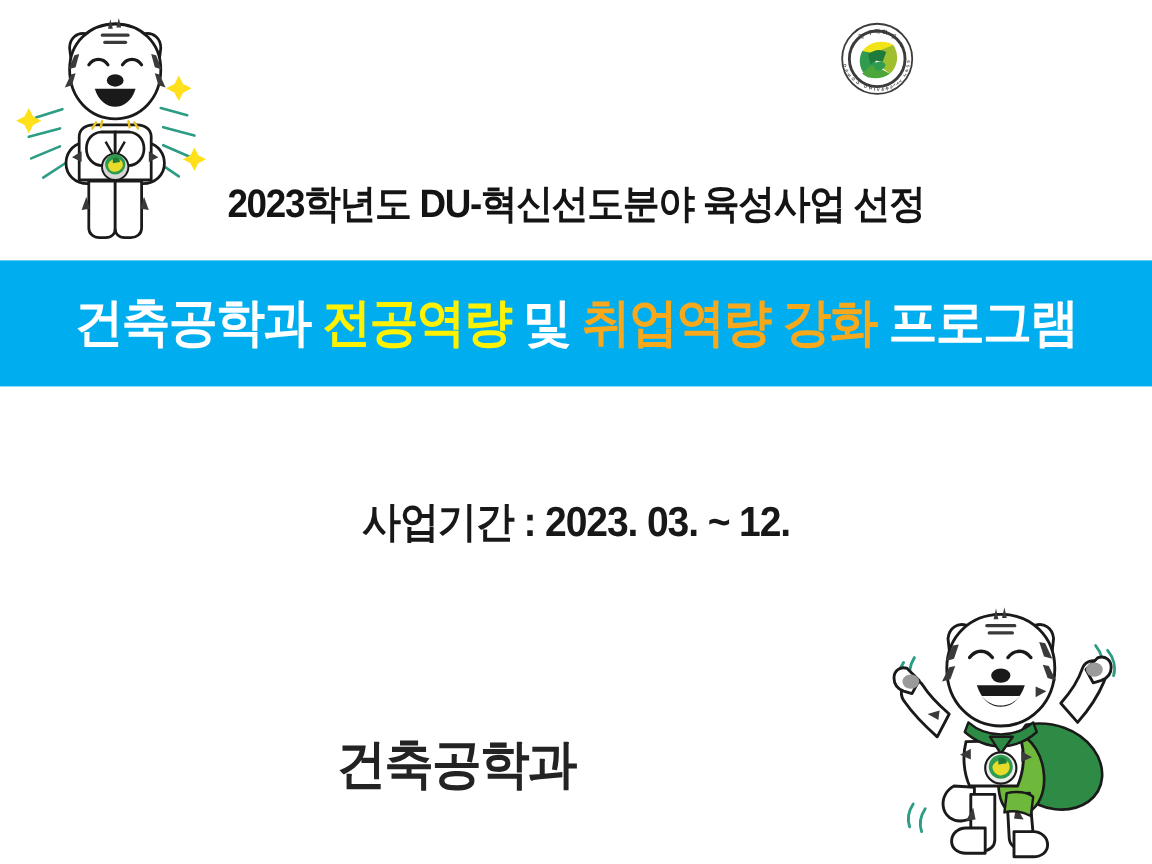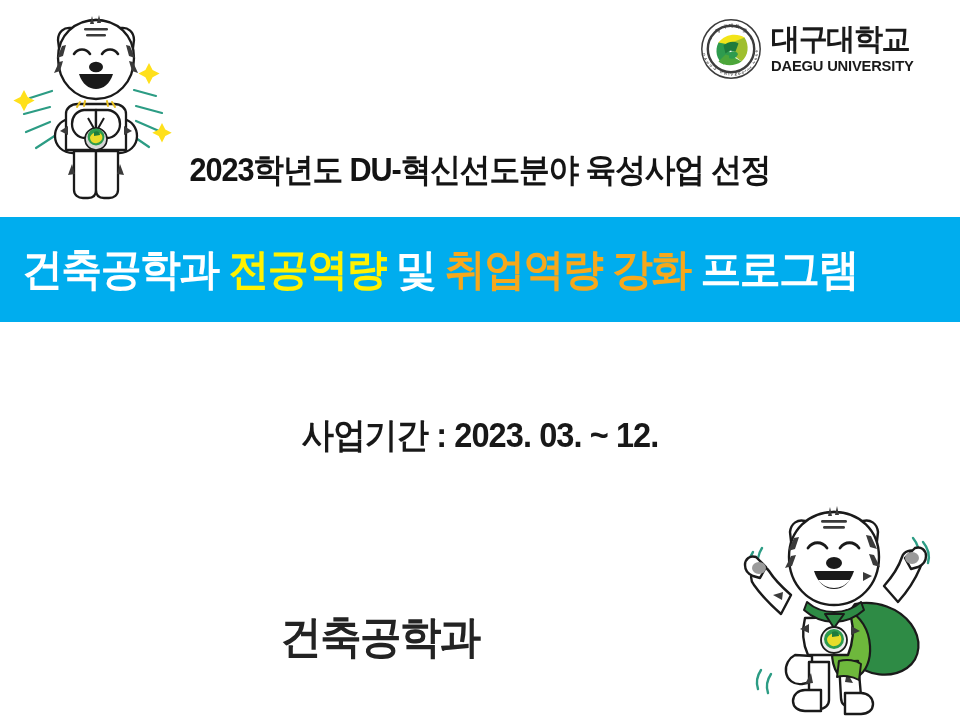--- a/index.html
+++ b/index.html
@@ -93,20 +93,21 @@
   
   .banner {
     position: absolute;
     left: 0;
     top: 217px;
     width: 960px;
     height: 105px;
     background: #00ADEE;
     display: flex;
     align-items: center;
+    justify-content: center;
   }
   .banner-text {
     font-size: 43px;
     font-weight: 700;
     letter-spacing: -1.6px;
     white-space: nowrap;
     transform: scaleX(0.95);
     line-height: 1;
   }
   .seg-white { color: #ffffff; }
@@ -250,24 +251,20 @@
         <text x="55.2" y="36.4" transform="rotate(78 55.2 36.4)">5</text>
         <text x="55.6" y="32.4" transform="rotate(86 55.6 32.4)">6</text>
       </g>
       <path d="M18.5 24.5 c6 -8 18 -10 26 -5 l-4 10 -6 -3 -8 6 -5 -2 z" fill="#F2E419"></path>
       <path d="M44.5 19.5 c5 8 4 18 -3 24 l-9 -7 4 -8 -2 -5 z" fill="#9FBF2E"></path>
       <path d="M18.5 24.5 c-4 8 -2 17 5 22 l9 -4 -3 -9 4 -6 z" fill="#2E9B4E"></path>
       <path d="M41.5 43.5 c-7 5 -17 5 -23 0 l7 -7 7 2 z" fill="#4CA63A"></path>
       <path d="M23.5 27.5 c4 -4 11 -5 15 -2 l-3 8 -6 -1 -4 3 z" fill="#1E7B3C"></path>
       <path d="M29.0 35.0 c3 -3 8 -2 9 1 -1 4 -6 6 -9 4 z" fill="#2E9B4E"></path>
     </svg>
-    <div class="logo-wordmark">
-      <div class="logo-ko">대구대학교</div>
-      <div class="logo-en">DAEGU UNIVERSITY</div>
-    </div>
   </div>
 
   <div class="eyebrow-title">2023학년도 DU-혁신선도분야 육성사업 선정</div>
 
   <div class="banner">
     <div class="banner-text"><span class="seg-white">건축공학과 </span><span class="seg-yellow">전공역량</span><span class="seg-white"> 및 </span><span class="seg-orange">취업역량 강화</span><span class="seg-white"> 프로그램</span></div>
   </div>
 
   <div class="period">사업기간 : 2023. 03. ~ 12.</div>
 

